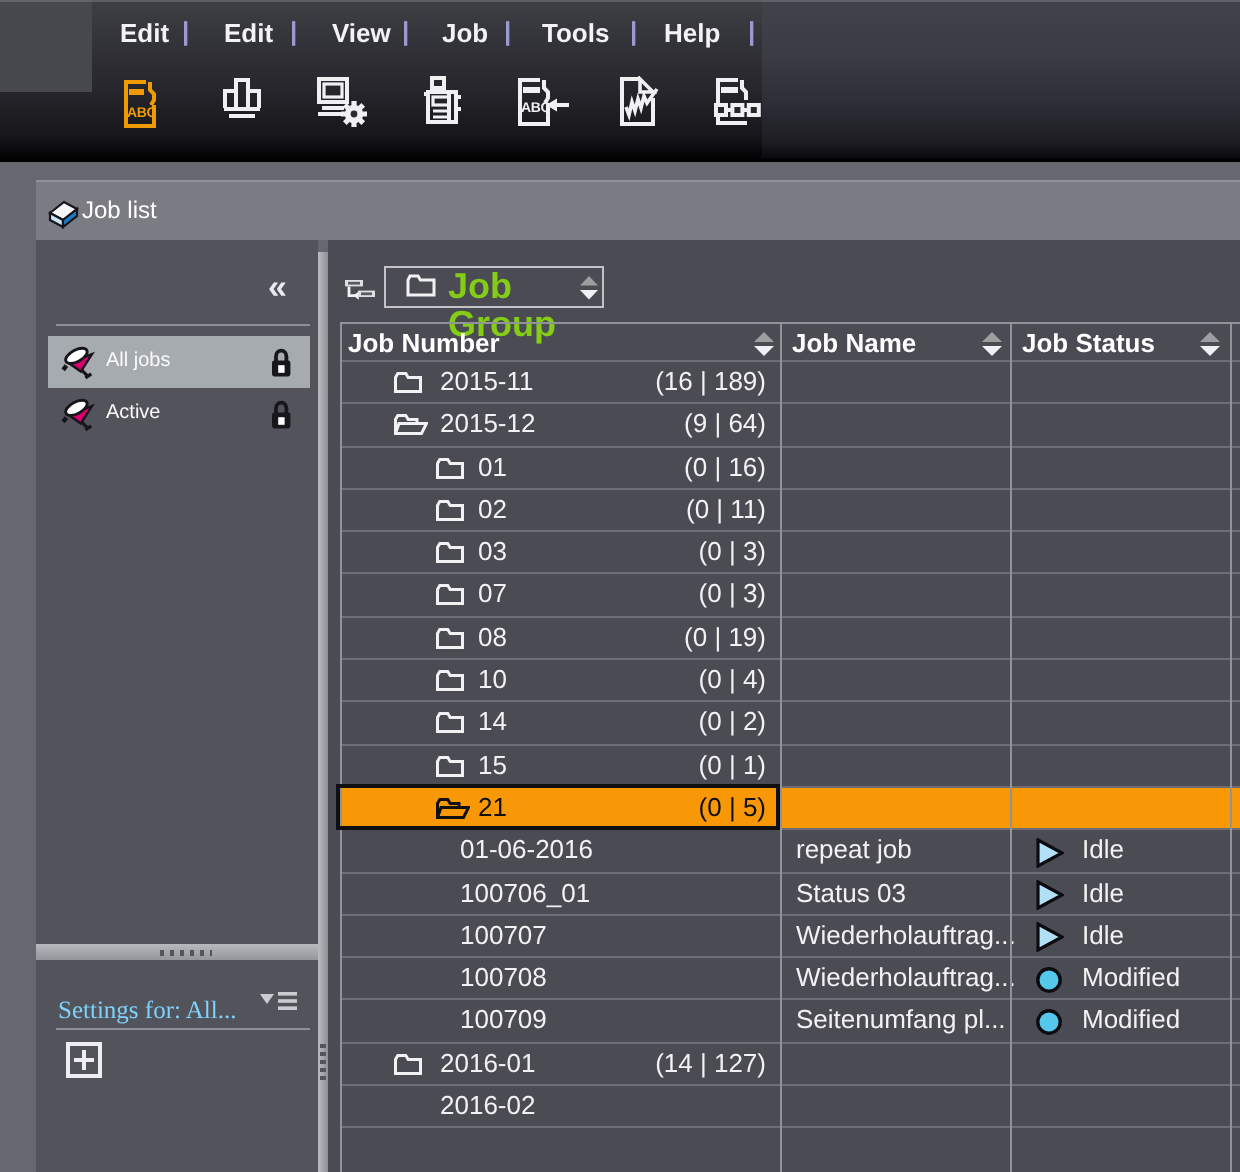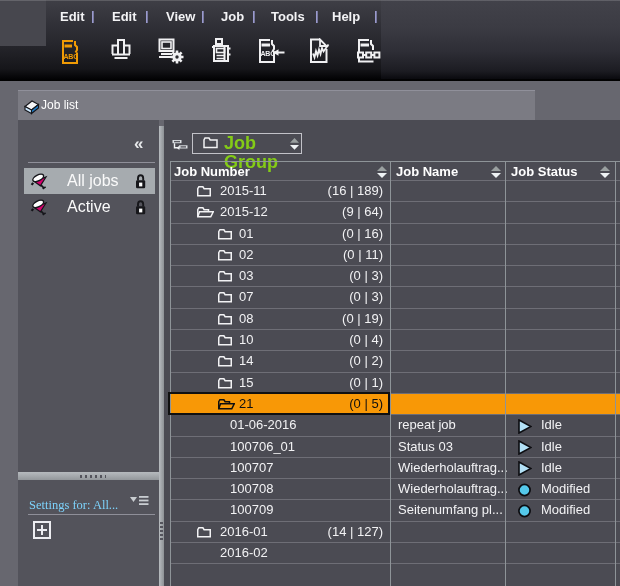--- a/index.html
+++ b/index.html
@@ -5,28 +5,28 @@
 #app{position:relative;width:620px;height:586px;}
 
 #top{position:absolute;left:0;top:0;width:620px;height:81px;background:linear-gradient(180deg,#3f3f46 0%,#33333a 25%,#26262c 55%,#16161a 85%,#050507 96%,#000 100%);}
 #topright{position:absolute;left:381px;top:0;width:239px;height:79px;background:linear-gradient(180deg,#42424a 0%,#3b3b43 35%,#2e2e36 65%,#1c1c22 90%,#0a0a0e 100%);}
 #corner{position:absolute;left:0;top:0;width:46px;height:46px;background:#47474e;}
 #topline{position:absolute;left:0;top:0;width:620px;height:1px;background:rgba(255,255,255,0.16);}
 .mi{position:absolute;top:9px;font-weight:bold;font-size:13px;color:#f3f3f5;white-space:nowrap;}
 .ms{position:absolute;top:8px;font-weight:bold;font-size:13px;color:#9a9ace;}
 .ti{position:absolute;}
 
-#title{position:absolute;left:18px;top:90px;width:517px;height:30px;background:#7b7b83;border-top:1px solid #90909a;}
+#title{position:absolute;left:18px;top:90px;width:602px;height:30px;background:#7b7b83;border-top:1px solid #90909a;}
 #title span{position:absolute;left:23px;top:0;line-height:29px;font-size:12px;color:#ffffff;}
 
 #lpanel{position:absolute;left:18px;top:120px;width:141px;height:466px;background:#53535b;}
 #collapse{position:absolute;left:116px;top:14px;font-size:17px;font-weight:bold;color:#e8eaec;}
 .pline{position:absolute;left:10px;width:127px;height:1px;background:#8f8f99;}
 .lrow{position:absolute;left:6px;width:131px;height:26px;font-size:13px;color:#fafafa;}
-.lrow span{position:absolute;left:29px;top:0;line-height:26px;font-size:16px;margin-left:14px;}
+.lrow span{position:absolute;left:29px;top:0;line-height:26px;font-size:10px;}
 .lrow svg.fu{position:absolute;left:6px;top:4px;}
 .lrow svg.lk{position:absolute;left:110px;top:6px;}
 .sel{background:#a6abaf;}
 #hsplit{position:absolute;left:0;top:352px;width:141px;height:8px;background:linear-gradient(180deg,#b6babe,#93979b);}
 #hdots{position:absolute;left:62px;top:355px;width:26px;height:3px;background:repeating-linear-gradient(90deg,#54545c 0 2px,rgba(0,0,0,0) 2px 5px);}
 #settings{position:absolute;left:11px;top:378px;font-size:12.5px;color:#7dd3fc;font-family:Liberation Serif, serif;}
 #ddicon{position:absolute;left:112px;top:375px;}
 #plus{position:absolute;left:15px;top:401px;width:18px;height:18px;border:2px solid #eeeef2;}
 #plus div{position:absolute;background:#eeeef2;}
 

